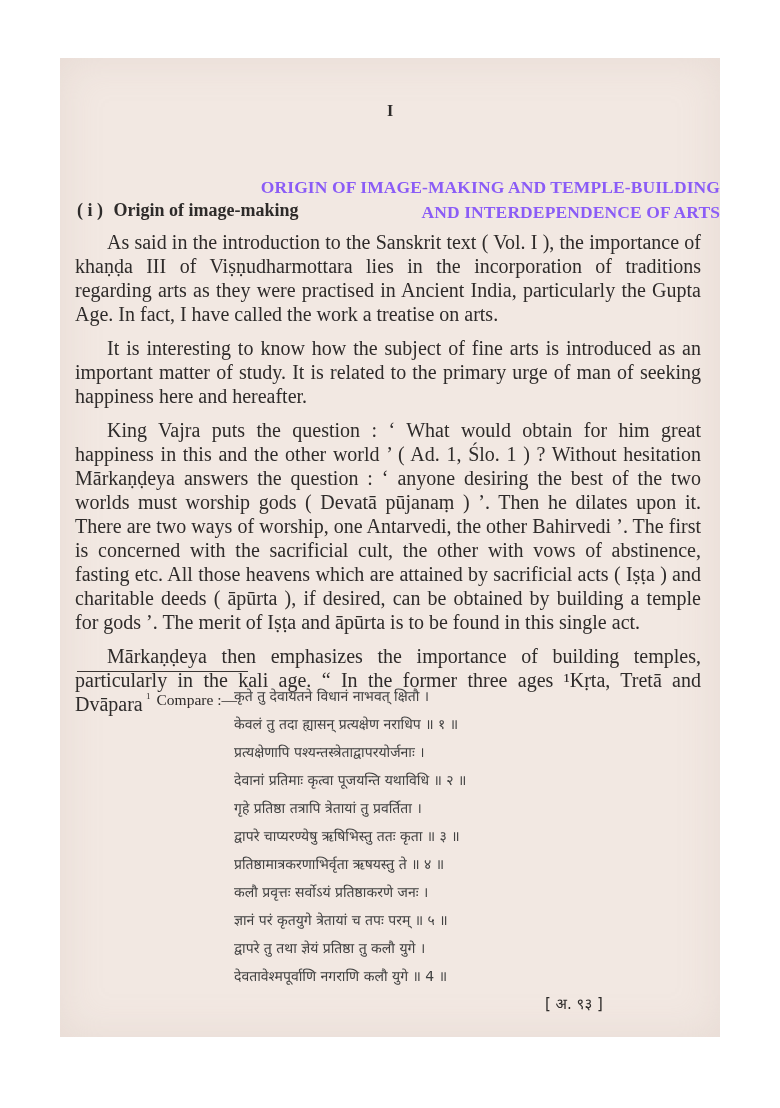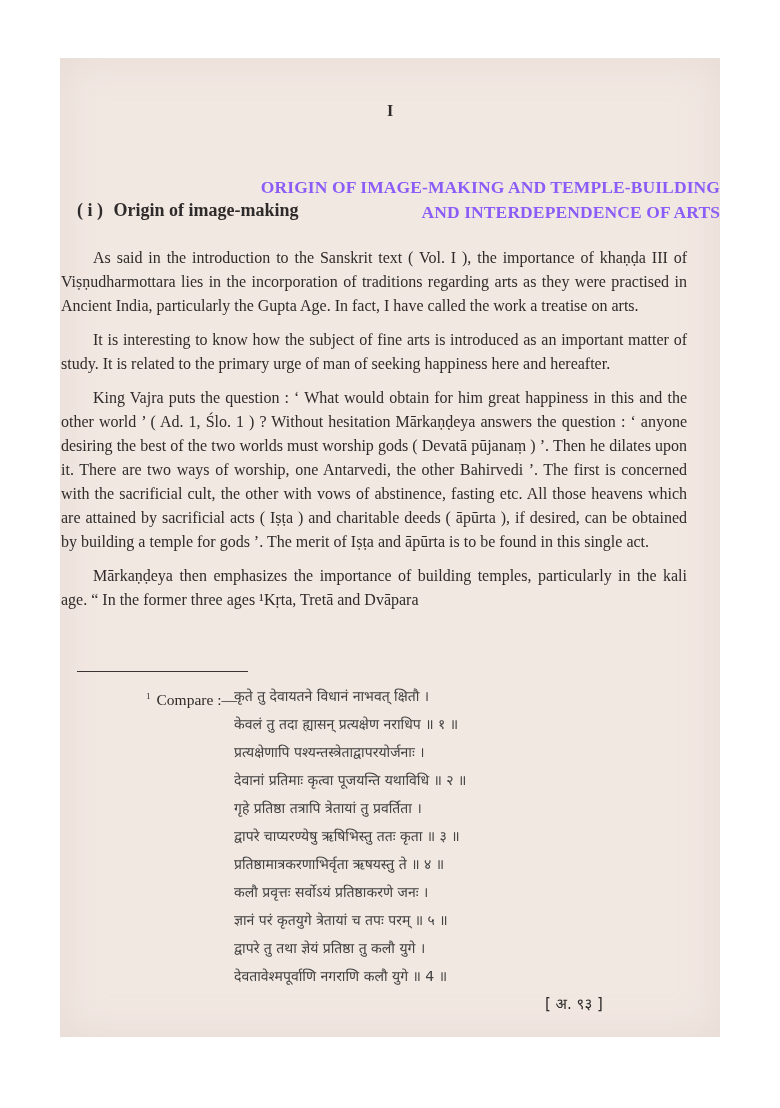--- a/index.html
+++ b/index.html
@@ -54,26 +54,25 @@
       font-weight: bold;
       font-family: "Liberation Serif", serif;
     }
     .section-heading .num {
       display: inline-block;
       width: 32px;
       font-weight: bold;
     }
     .body {
       position: absolute;
-      left: 1px;
+      left: 15px;
       top: 172px;
       width: 626px;
-      font-size: 16px;
+      font-size: 20px;
       line-height: 24px;
-      margin-top: 16px;
     }
     .body p {
       margin: 0 0 10px 0;
       text-indent: 32px;
       text-align: justify;
     }
     .footnote-rule {
       position: absolute;
       left: 17px;
       top: 613px;

